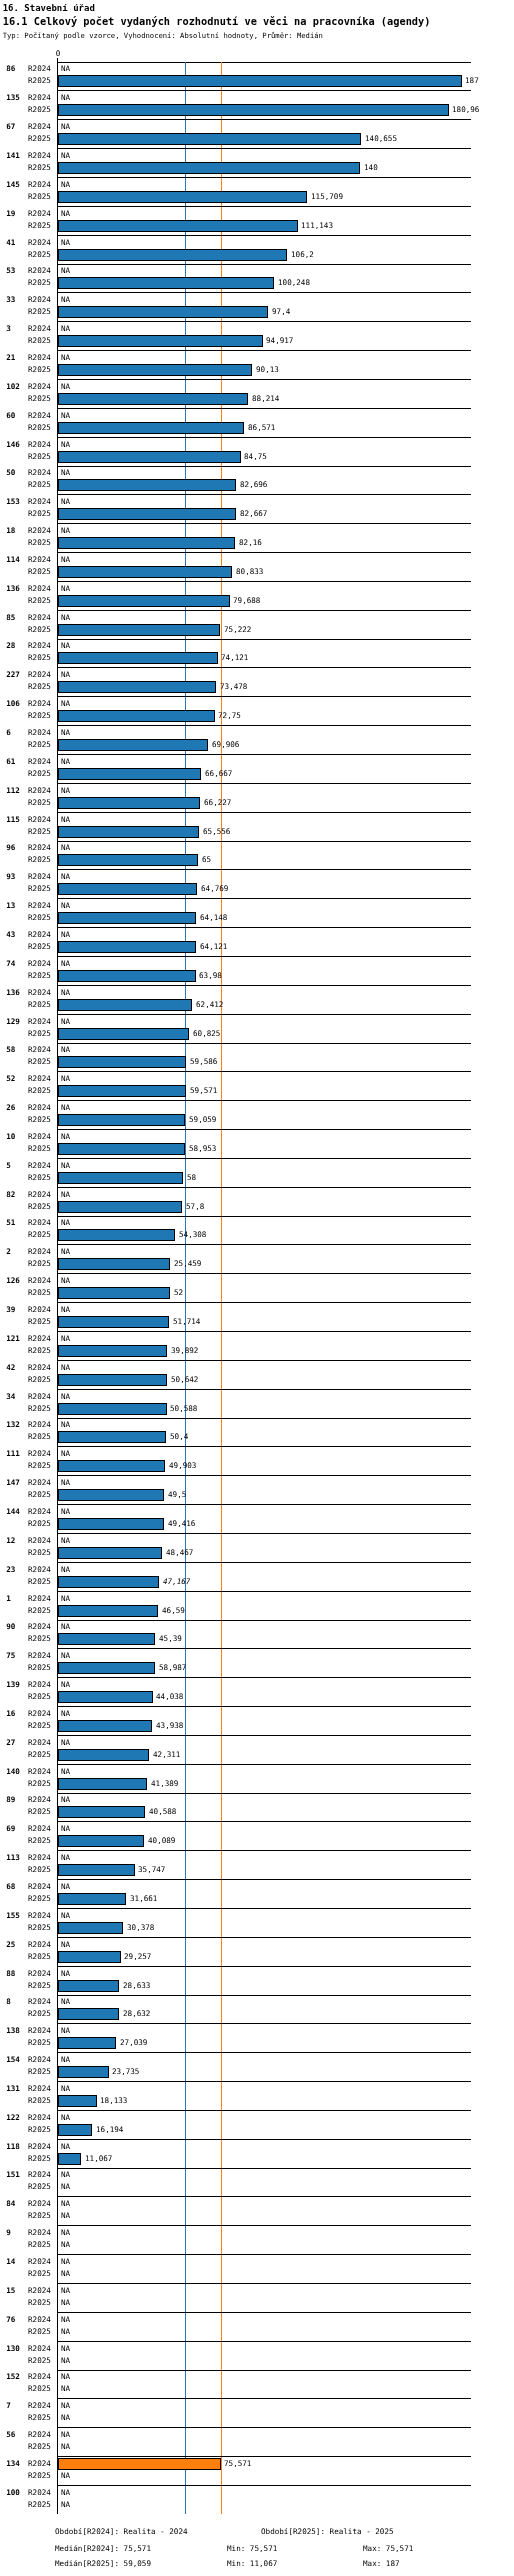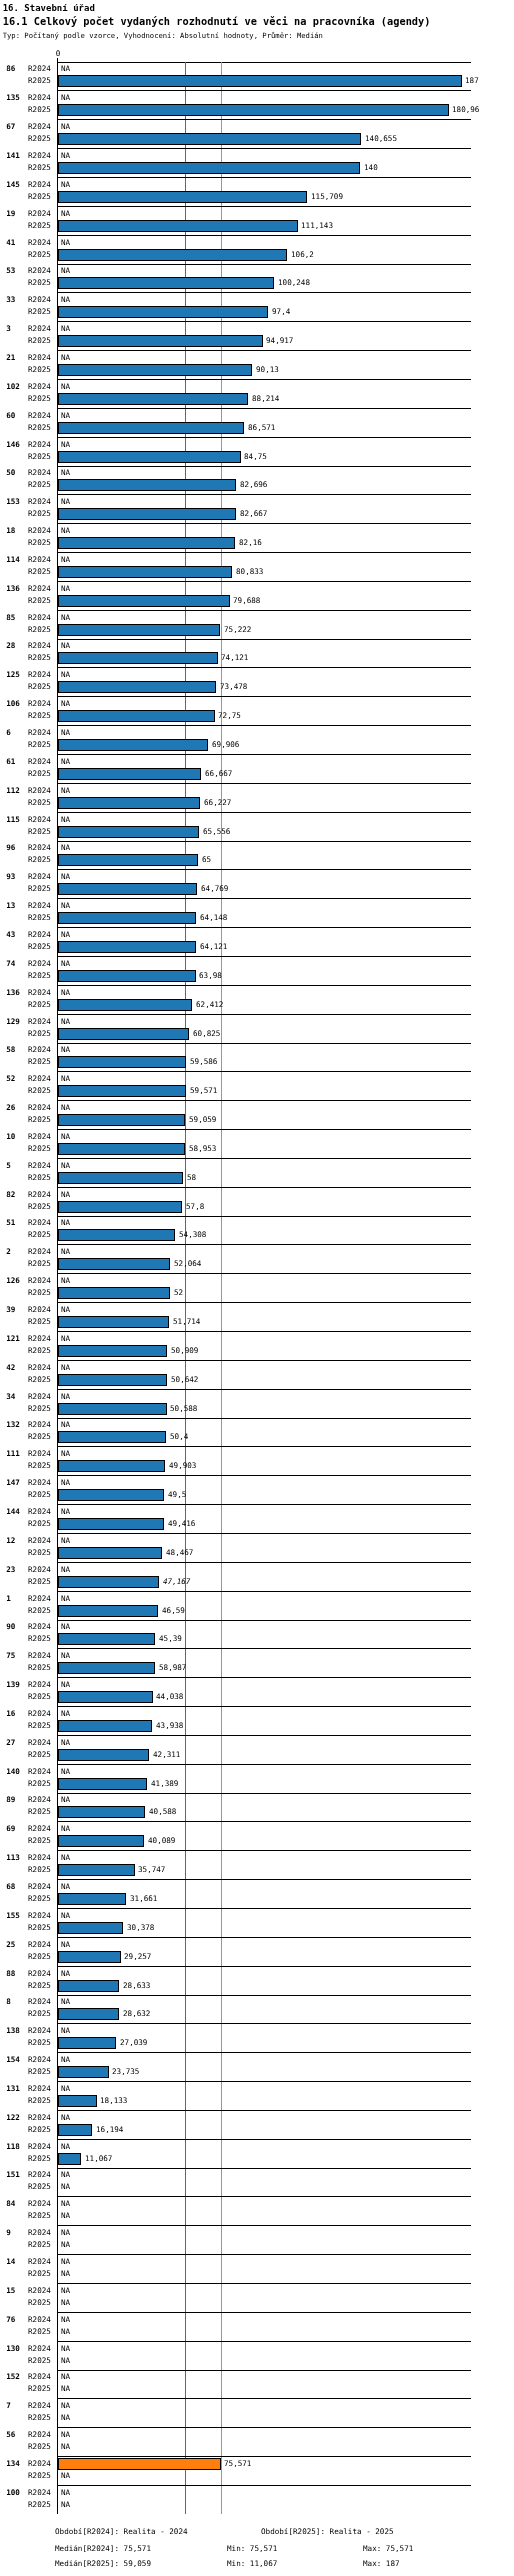--- a/index.html
+++ b/index.html
@@ -221,21 +221,21 @@
       <div class="group" style="top: 639px; height: 29px;">
         <div class="id-label">28</div>
         <div class="ser-label" style="top: 2.1px;">R2024</div>
         <div class="na-label" style="top: 2.1px;">NA</div>
         <div class="ser-label" style="top: 14.4px;">R2025</div>
         <div class="bar" style="top: 13.4px; width: 160px; height: 11.7px; background: rgb(31, 119, 180);"></div>
         <div class="val-label" style="left: 221px; top: 14.4px;">74,121</div>
         <div class="group-sep" style="top: 28px;"></div>
       </div>
       <div class="group" style="top: 668px; height: 29px;">
-        <div class="id-label">125</div>
+        <div class="id-label">227</div>
         <div class="ser-label" style="top: 2.1px;">R2024</div>
         <div class="na-label" style="top: 2.1px;">NA</div>
         <div class="ser-label" style="top: 14.4px;">R2025</div>
         <div class="bar" style="top: 13.4px; width: 158px; height: 11.7px; background: rgb(31, 119, 180);"></div>
         <div class="val-label" style="left: 220px; top: 14.4px;">73,478</div>
         <div class="group-sep" style="top: 28px;"></div>
       </div>
       <div class="group" style="top: 697px; height: 29px;">
         <div class="id-label">106</div>
         <div class="ser-label" style="top: 2.1px;">R2024</div>
@@ -406,21 +406,21 @@
         <div class="bar" style="top: 13.4px; width: 117px; height: 11.7px; background: rgb(31, 119, 180);"></div>
         <div class="val-label" style="left: 179px; top: 14.4px;">54,308</div>
         <div class="group-sep" style="top: 28px;"></div>
       </div>
       <div class="group" style="top: 1245px; height: 29px;">
         <div class="id-label">2</div>
         <div class="ser-label" style="top: 2.1px;">R2024</div>
         <div class="na-label" style="top: 2.1px;">NA</div>
         <div class="ser-label" style="top: 14.4px;">R2025</div>
         <div class="bar" style="top: 13.4px; width: 112px; height: 11.7px; background: rgb(31, 119, 180);"></div>
-        <div class="val-label" style="left: 174px; top: 14.4px;">52,064</div>
+        <div class="val-label" style="left: 174px; top: 14.4px;">25,459</div>
         <div class="group-sep" style="top: 28px;"></div>
       </div>
       <div class="group" style="top: 1274px; height: 29px;">
         <div class="id-label">126</div>
         <div class="ser-label" style="top: 2.1px;">R2024</div>
         <div class="na-label" style="top: 2.1px;">NA</div>
         <div class="ser-label" style="top: 14.4px;">R2025</div>
         <div class="bar" style="top: 13.4px; width: 112px; height: 11.7px; background: rgb(31, 119, 180);"></div>
         <div class="val-label" style="left: 174px; top: 14.4px;">52</div>
         <div class="group-sep" style="top: 28px;"></div>
@@ -433,21 +433,21 @@
         <div class="bar" style="top: 13.4px; width: 111px; height: 11.7px; background: rgb(31, 119, 180);"></div>
         <div class="val-label" style="left: 173px; top: 14.4px;">51,714</div>
         <div class="group-sep" style="top: 28px;"></div>
       </div>
       <div class="group" style="top: 1332px; height: 29px;">
         <div class="id-label">121</div>
         <div class="ser-label" style="top: 2.1px;">R2024</div>
         <div class="na-label" style="top: 2.1px;">NA</div>
         <div class="ser-label" style="top: 14.4px;">R2025</div>
         <div class="bar" style="top: 13.4px; width: 109px; height: 11.7px; background: rgb(31, 119, 180);"></div>
-        <div class="val-label" style="left: 171px; top: 14.4px;">50,909</div>
+        <div class="val-label" style="left: 171px; top: 14.4px;">39,892</div>
         <div class="group-sep" style="top: 28px;"></div>
       </div>
       <div class="group" style="top: 1361px; height: 29px;">
         <div class="id-label">42</div>
         <div class="ser-label" style="top: 2.1px;">R2024</div>
         <div class="na-label" style="top: 2.1px;">NA</div>
         <div class="ser-label" style="top: 14.4px;">R2025</div>
         <div class="bar" style="top: 13.4px; width: 109px; height: 11.7px; background: rgb(31, 119, 180);"></div>
         <div class="val-label" style="left: 171px; top: 14.4px;">50,642</div>
         <div class="group-sep" style="top: 28px;"></div>

